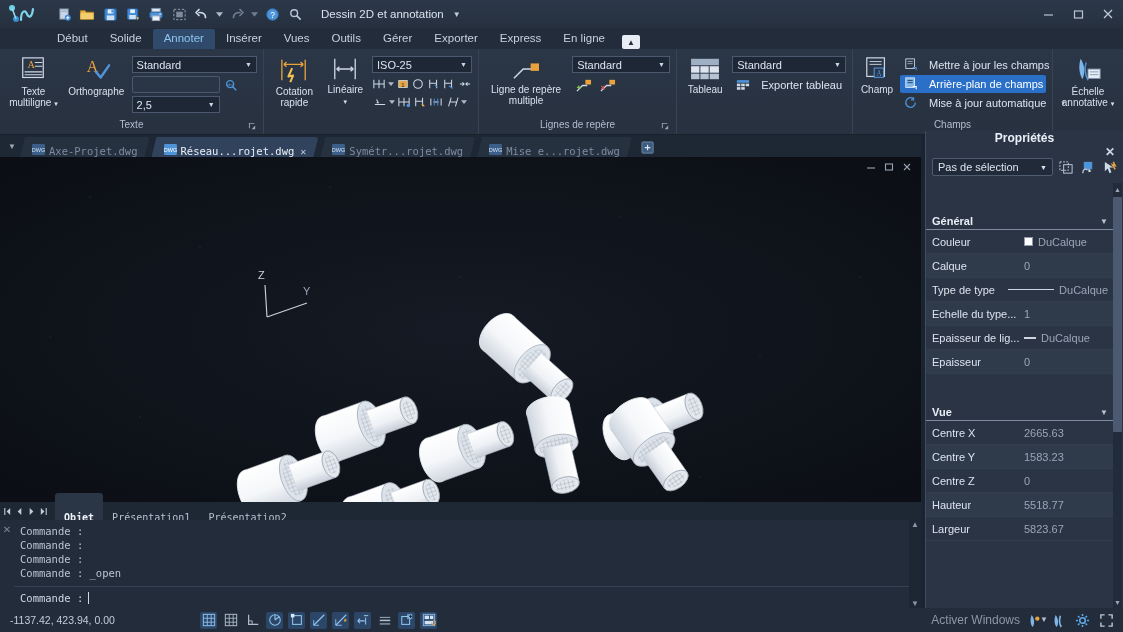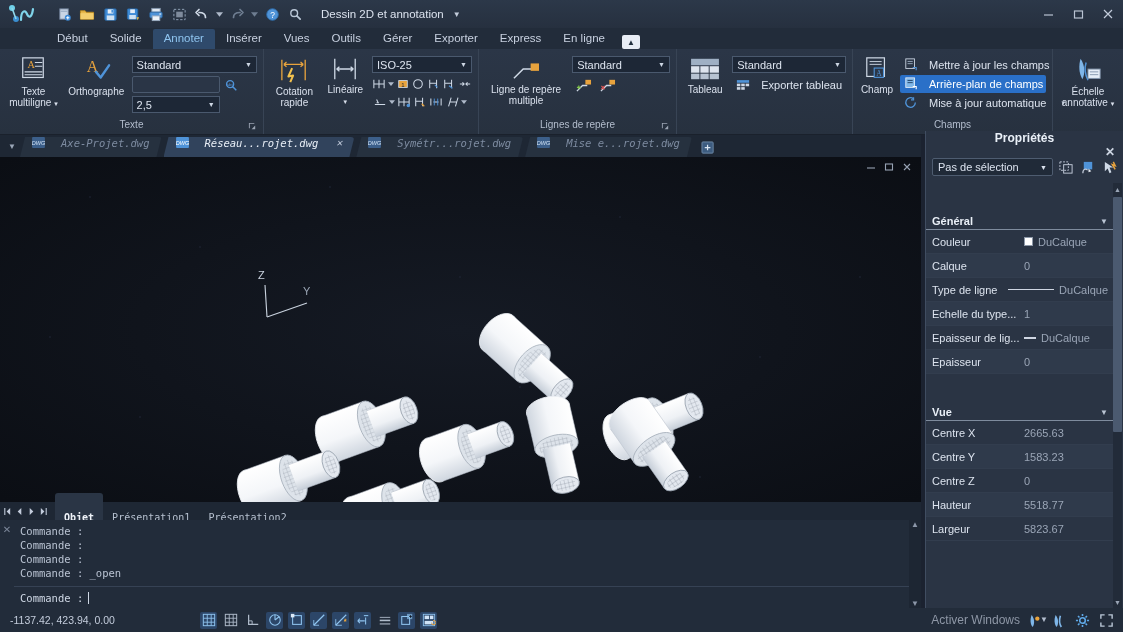--- a/index.html
+++ b/index.html
@@ -97,26 +97,26 @@
   }
   .menuitem.sel { background: #2a70c8; color: #fff; }
 
   
   .filetabs {
     position: absolute; top: 135px; left: 0; width: 921px; height: 22px;
     background: #1e2734; display: flex; align-items: flex-end; padding-left: 4px;
   }
   .ft-caret { width: 16px; height: 22px; display:flex; align-items:center; justify-content:center; color:#9aa6b7; font-size:8px;}
   .ftab {
-    height: 20px; display: flex; align-items: flex-start; gap: 16px; padding: 0 8px;
+    height: 20px; display: flex; align-items: flex-end; gap: 4px; padding: 0 8px;
     font-size: 10.5px; color: #7d8ba0; background: #26313f;
     border-radius: 3px 3px 0 0; margin-right: 2px;
     font-family: "DejaVu Sans Mono", monospace;
     clip-path: polygon(5px 0, 100% 0, calc(100% - 5px) 100%, 0 100%);
-    padding-left: 12px; padding-right: 12px; font-style: italic;
+    padding-left: 12px; padding-right: 12px;
   }
   .ftab.active { background: #31435c; color: #e9eff7; }
   .ftab .x { font-size: 10px; color: #c0cada; margin-left: 2px; }
   .ft-new {
     width: 22px; height: 18px; display:flex; align-items:center; justify-content:center;
     margin-left: 4px;
   }
 
   
   .viewport {
@@ -985,21 +985,21 @@
           <span>DuCalque</span>
         </span>
       </div>
 
       <div class="prow alt">
         <span class="pk">Calque</span>
         <span class="pv">0</span>
       </div>
 
       <div class="prow">
-        <span class="pk">Type de ligne</span>
+        <span class="pk">Type de type</span>
         <span class="pv">
           <span class="lineswatch"></span>
           <span>DuCalque</span>
         </span>
       </div>
 
       <div class="prow alt">
         <span class="pk">Echelle du type...</span>
         <span class="pv">1</span>
       </div>

